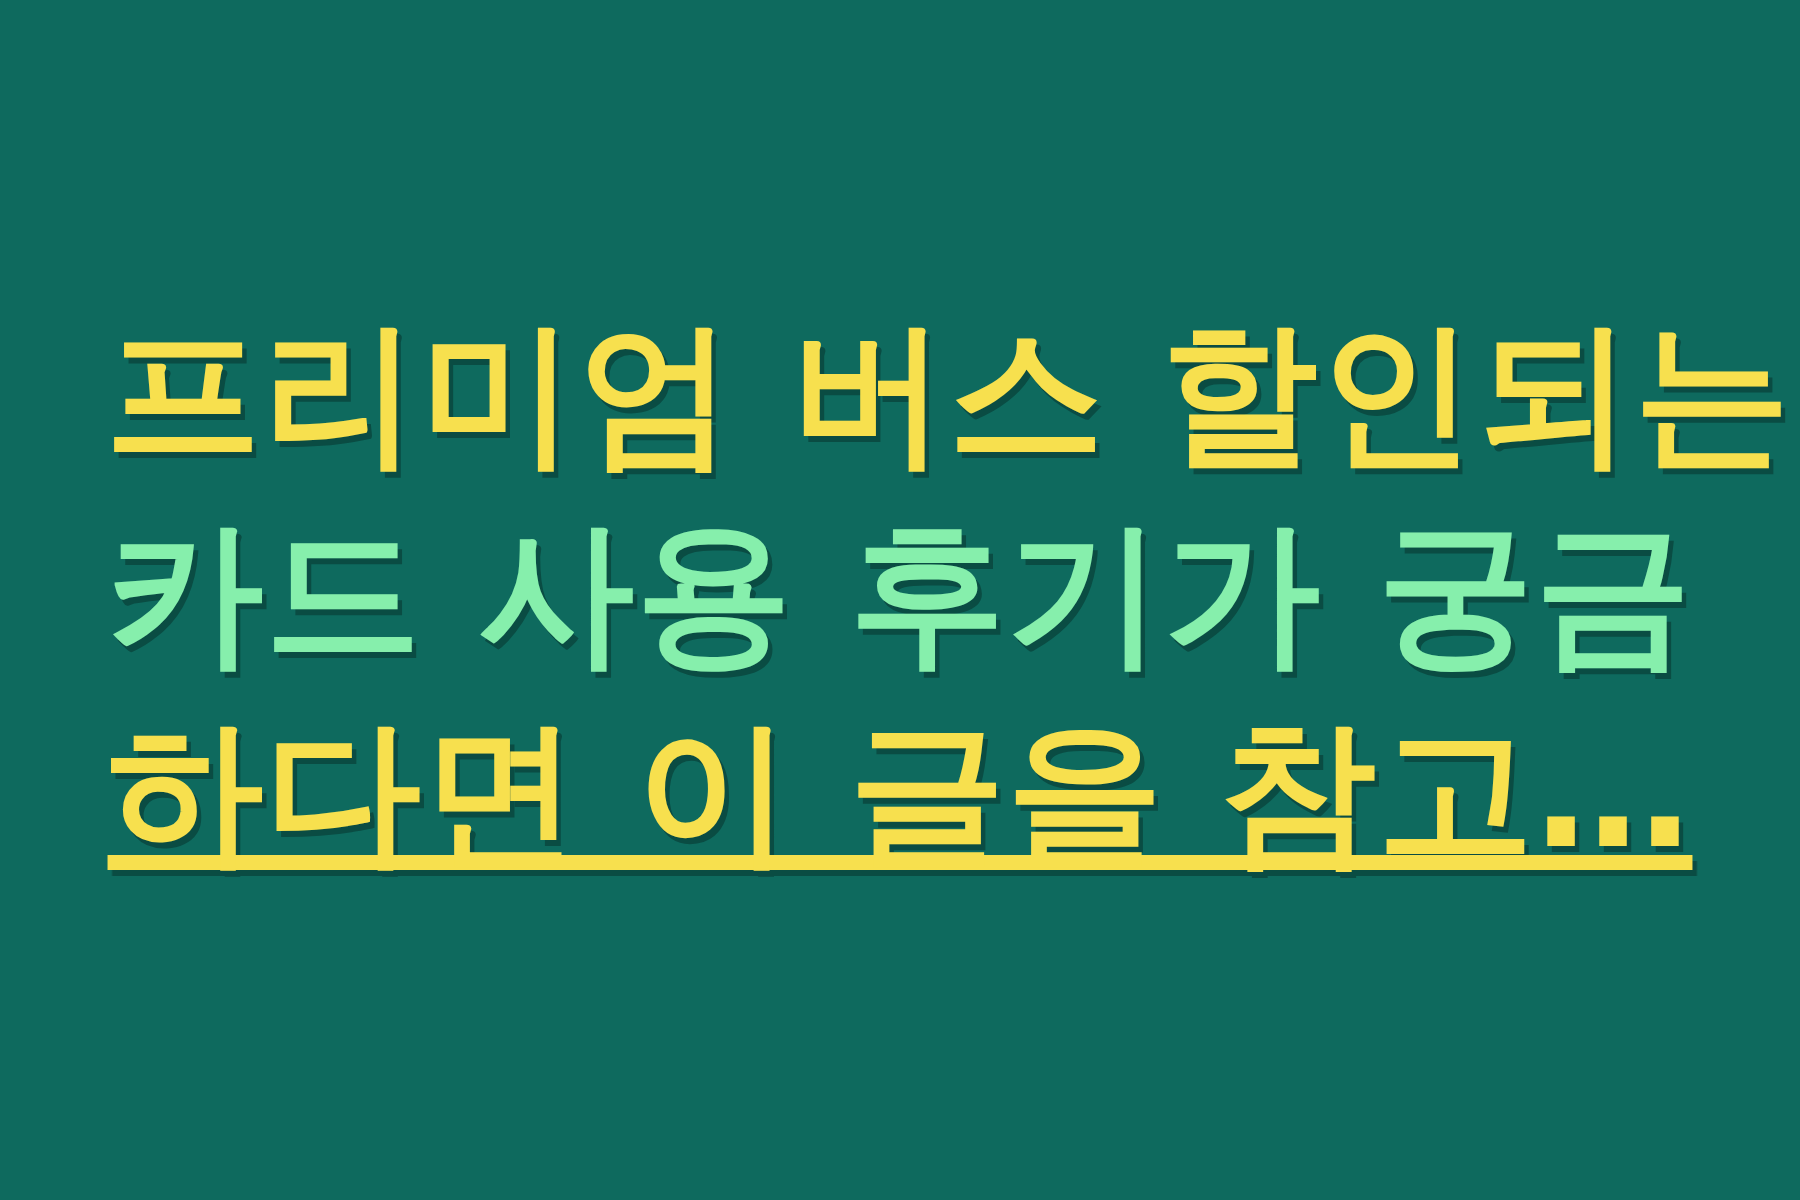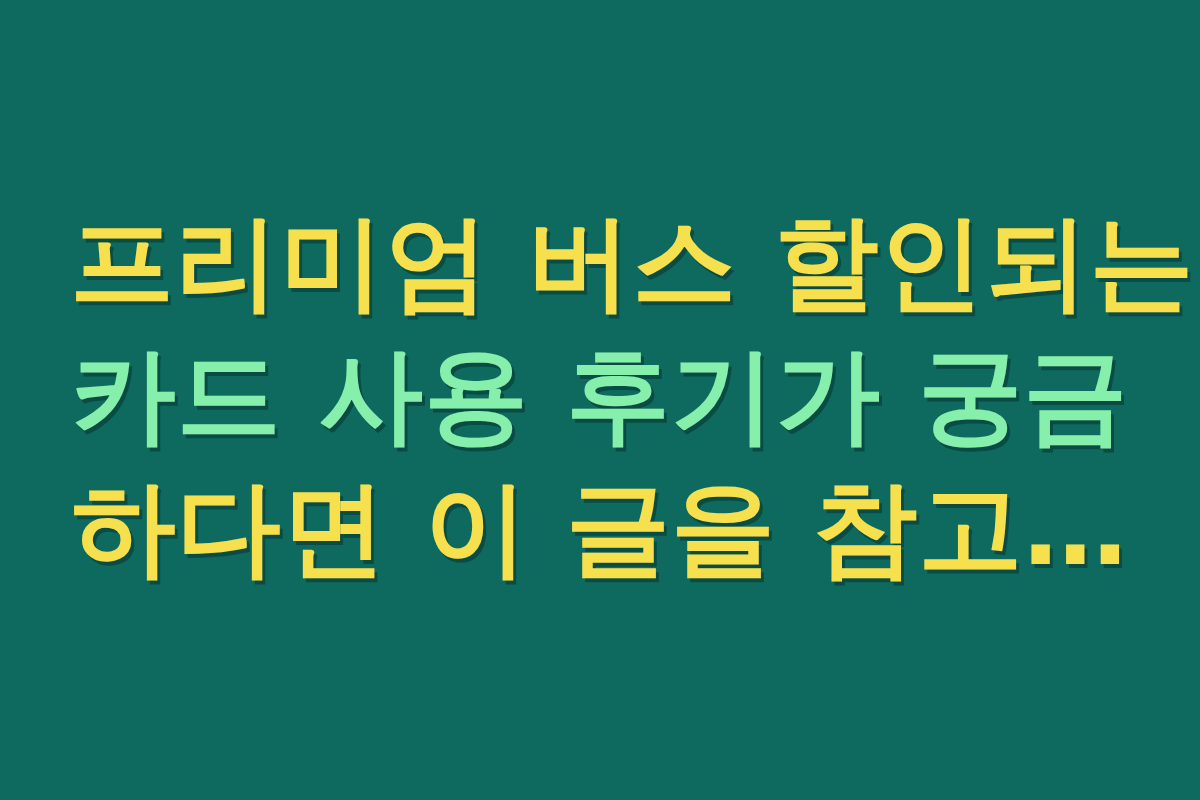--- a/index.html
+++ b/index.html
@@ -53,17 +53,17 @@
 <body>
 
 <div id="thumbnail-canvas" style="background: rgb(14, 106, 94);">
 
   <div id="headline-block">
 
     <span class="headline-line" style="color: rgb(247, 224, 78); text-shadow: rgb(10, 76, 67) 3px 4px 0px;">프리미엄 버스 할인되는</span>
 
     <span class="headline-line" style="color: #86efac; text-shadow: rgb(10, 76, 67) 3px 4px 0px;">카드 사용 후기가 궁금</span>
 
-    <span class="headline-line" style="color: rgb(247, 224, 78); text-shadow: rgb(10, 76, 67) 3px 4px 0px;">하다면 이 글을 참고…</span>
+    <span class="headline-line" style="color: rgb(247, 224, 78); text-shadow: rgb(10, 76, 67) 3px 4px 0px; text-decoration: underline;">하다면 이 글을 참고…</span>
 
   </div>
 
 </div>
 
 </body></html>

